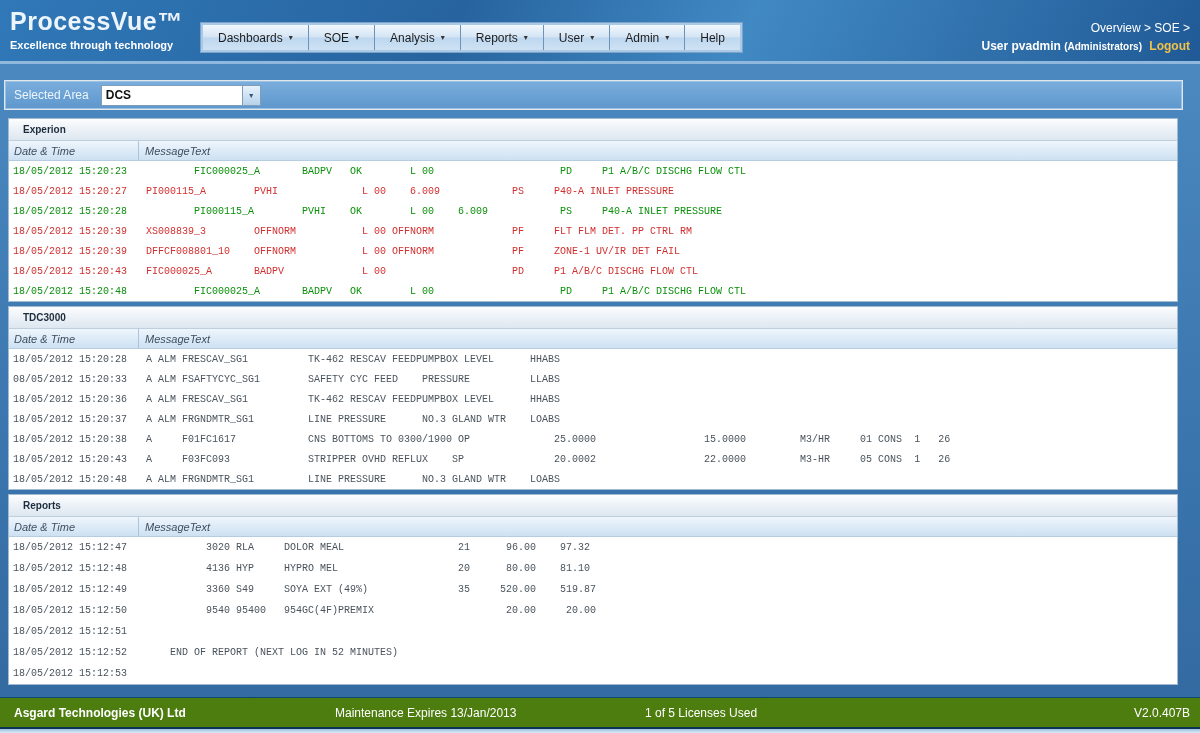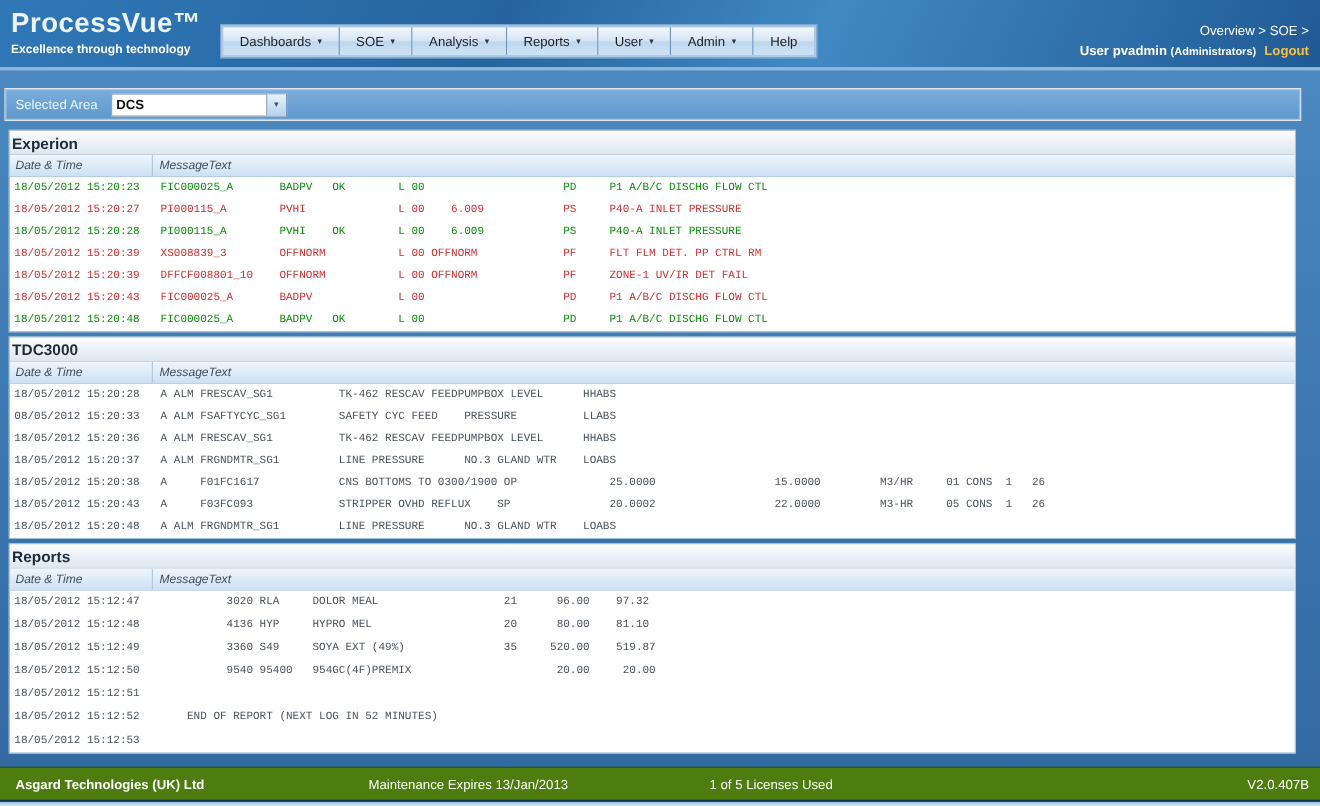--- a/index.html
+++ b/index.html
@@ -60,37 +60,37 @@
   
   .panel {
     position:absolute; left:8px; width:1170px; background:#ffffff;
     border:1px solid #a3bbd1;
   }
   .panel-experion { top:118px; height:184px; }
   .panel-tdc      { top:306px; height:184px; }
   .panel-reports  { top:494px; height:191px; }
 
   .panel-title {
-    height:22px; line-height:22px; padding-left:2px;
-    font-size:14px; font-weight:bold; color:#1c2c3c;
+    height:22px; line-height:22px; padding-left:14px;
+    font-size:10px; font-weight:bold; color:#1c2c3c;
     background:linear-gradient(180deg,#fcfdfe 0%,#e9eff6 60%,#dde7f0 100%);
     border-bottom:1px solid #bfcfde;
   }
   .col-header {
     height:20px; display:flex; align-items:center;
     font-size:11px; color:#3e4e5e;
     background:linear-gradient(180deg,#eef5fc 0%,#cde1f3 100%);
     border-bottom:1px solid #b6cce0; cursor:pointer;font-style:italic;
   }
   .col-date { width:130px; padding-left:5px; height:100%; display:flex; align-items:center; border-right:1px solid #aac4dd; }
   .col-msg  { padding-left:6px; }
 
   .row { height:20px; display:flex; align-items:center; font-family:"Liberation Mono","DejaVu Sans Mono",monospace; font-size:10px; cursor:pointer; }
   .panel-reports .row { height:21px; }
-  .row[data-color="green"] { color:#0a8f0a; }
+  .row[data-color="green"] { color:#0a8f0a;gap:48px; }
   .row[data-color="red"]   { color:#d12f2f; }
   .row[data-color="gray"]  { color:#4a535c; }
   .cd { width:130px; padding-left:4px; white-space:pre; }
   .cm { white-space:pre; padding-left:7px; }
 
   
   .footer {
     position:absolute; top:697px; left:0; width:1200px; height:30px;
     background:#4d7c0f; border-top:1px solid #0f4a73;
     color:#ffffff; font-size:12px;

